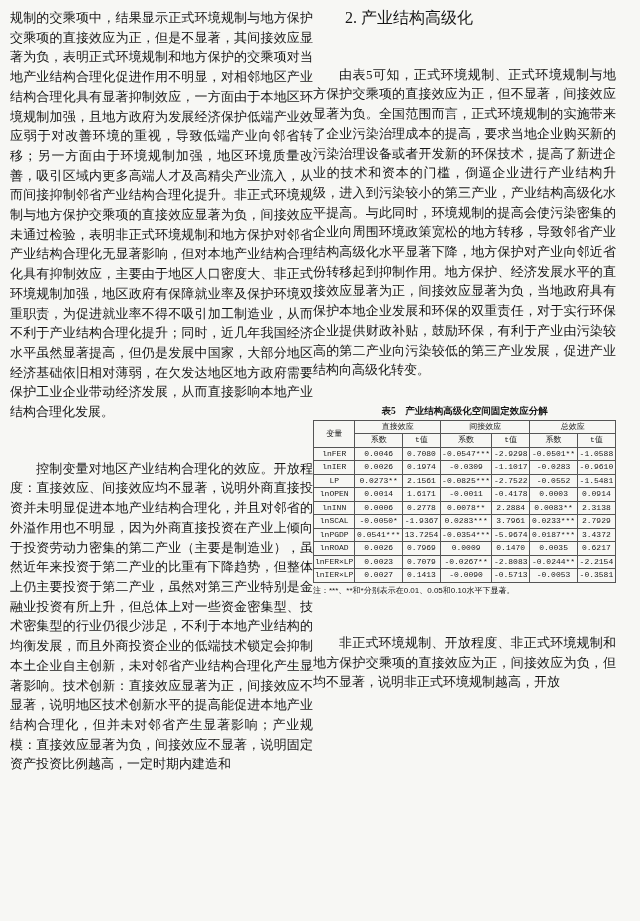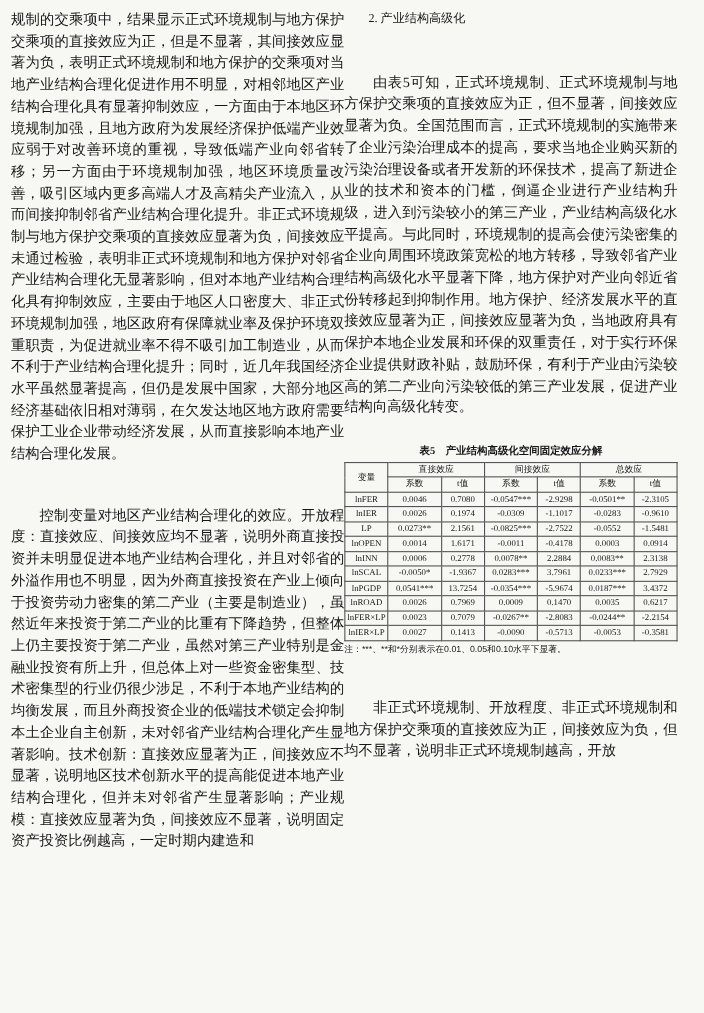--- a/index.html
+++ b/index.html
@@ -18,37 +18,37 @@
   .col {
     width: 303px;
     font-size: 13px;
     line-height: 19.7px;
     text-align: justify;
   }
   p.cont   { text-indent: 0; }
   p.indent { text-indent: 2em; margin-top: 37px; }
   .section-heading {
     text-indent: 2em;
-    font-size: 11px;
+    font-size: 16px;
     line-height: 19.7px;
     font-weight: normal;
   }
   .table-block { margin: 4px 0 2px 0; }
   .table-title {
     text-align: center;
     font-weight: bold;
     font-size: 9.5px;
     line-height: 14px;
     margin-bottom: 2px;
     margin-top: 24px;
   }
   table.effects {
     width: 100%;
     border-collapse: collapse;
-    font-family: Liberation Serif, serif;
+    font-family: Liberation Mono, monospace;
     font-size: 8px;
   }
   table.effects th, table.effects td {
     border: 1px solid #555;
     text-align: center;
     padding: 1px 1px;
     line-height: 10.5px;
     font-weight: normal;
     white-space: nowrap;
   }
@@ -107,21 +107,21 @@
           </tr>
         </thead>
         <tbody>
             <tr>
               <td>lnFER</td>
               <td>0.0046</td>
               <td>0.7080</td>
               <td>-0.0547***</td>
               <td>-2.9298</td>
               <td>-0.0501**</td>
-              <td>-2.3105</td>
+              <td>-1.0588</td>
             </tr>
             <tr>
               <td>lnIER</td>
               <td>0.0026</td>
               <td>0.1974</td>
               <td>-0.0309</td>
               <td>-1.1017</td>
               <td>-0.0283</td>
               <td>-0.9610</td>
             </tr>

